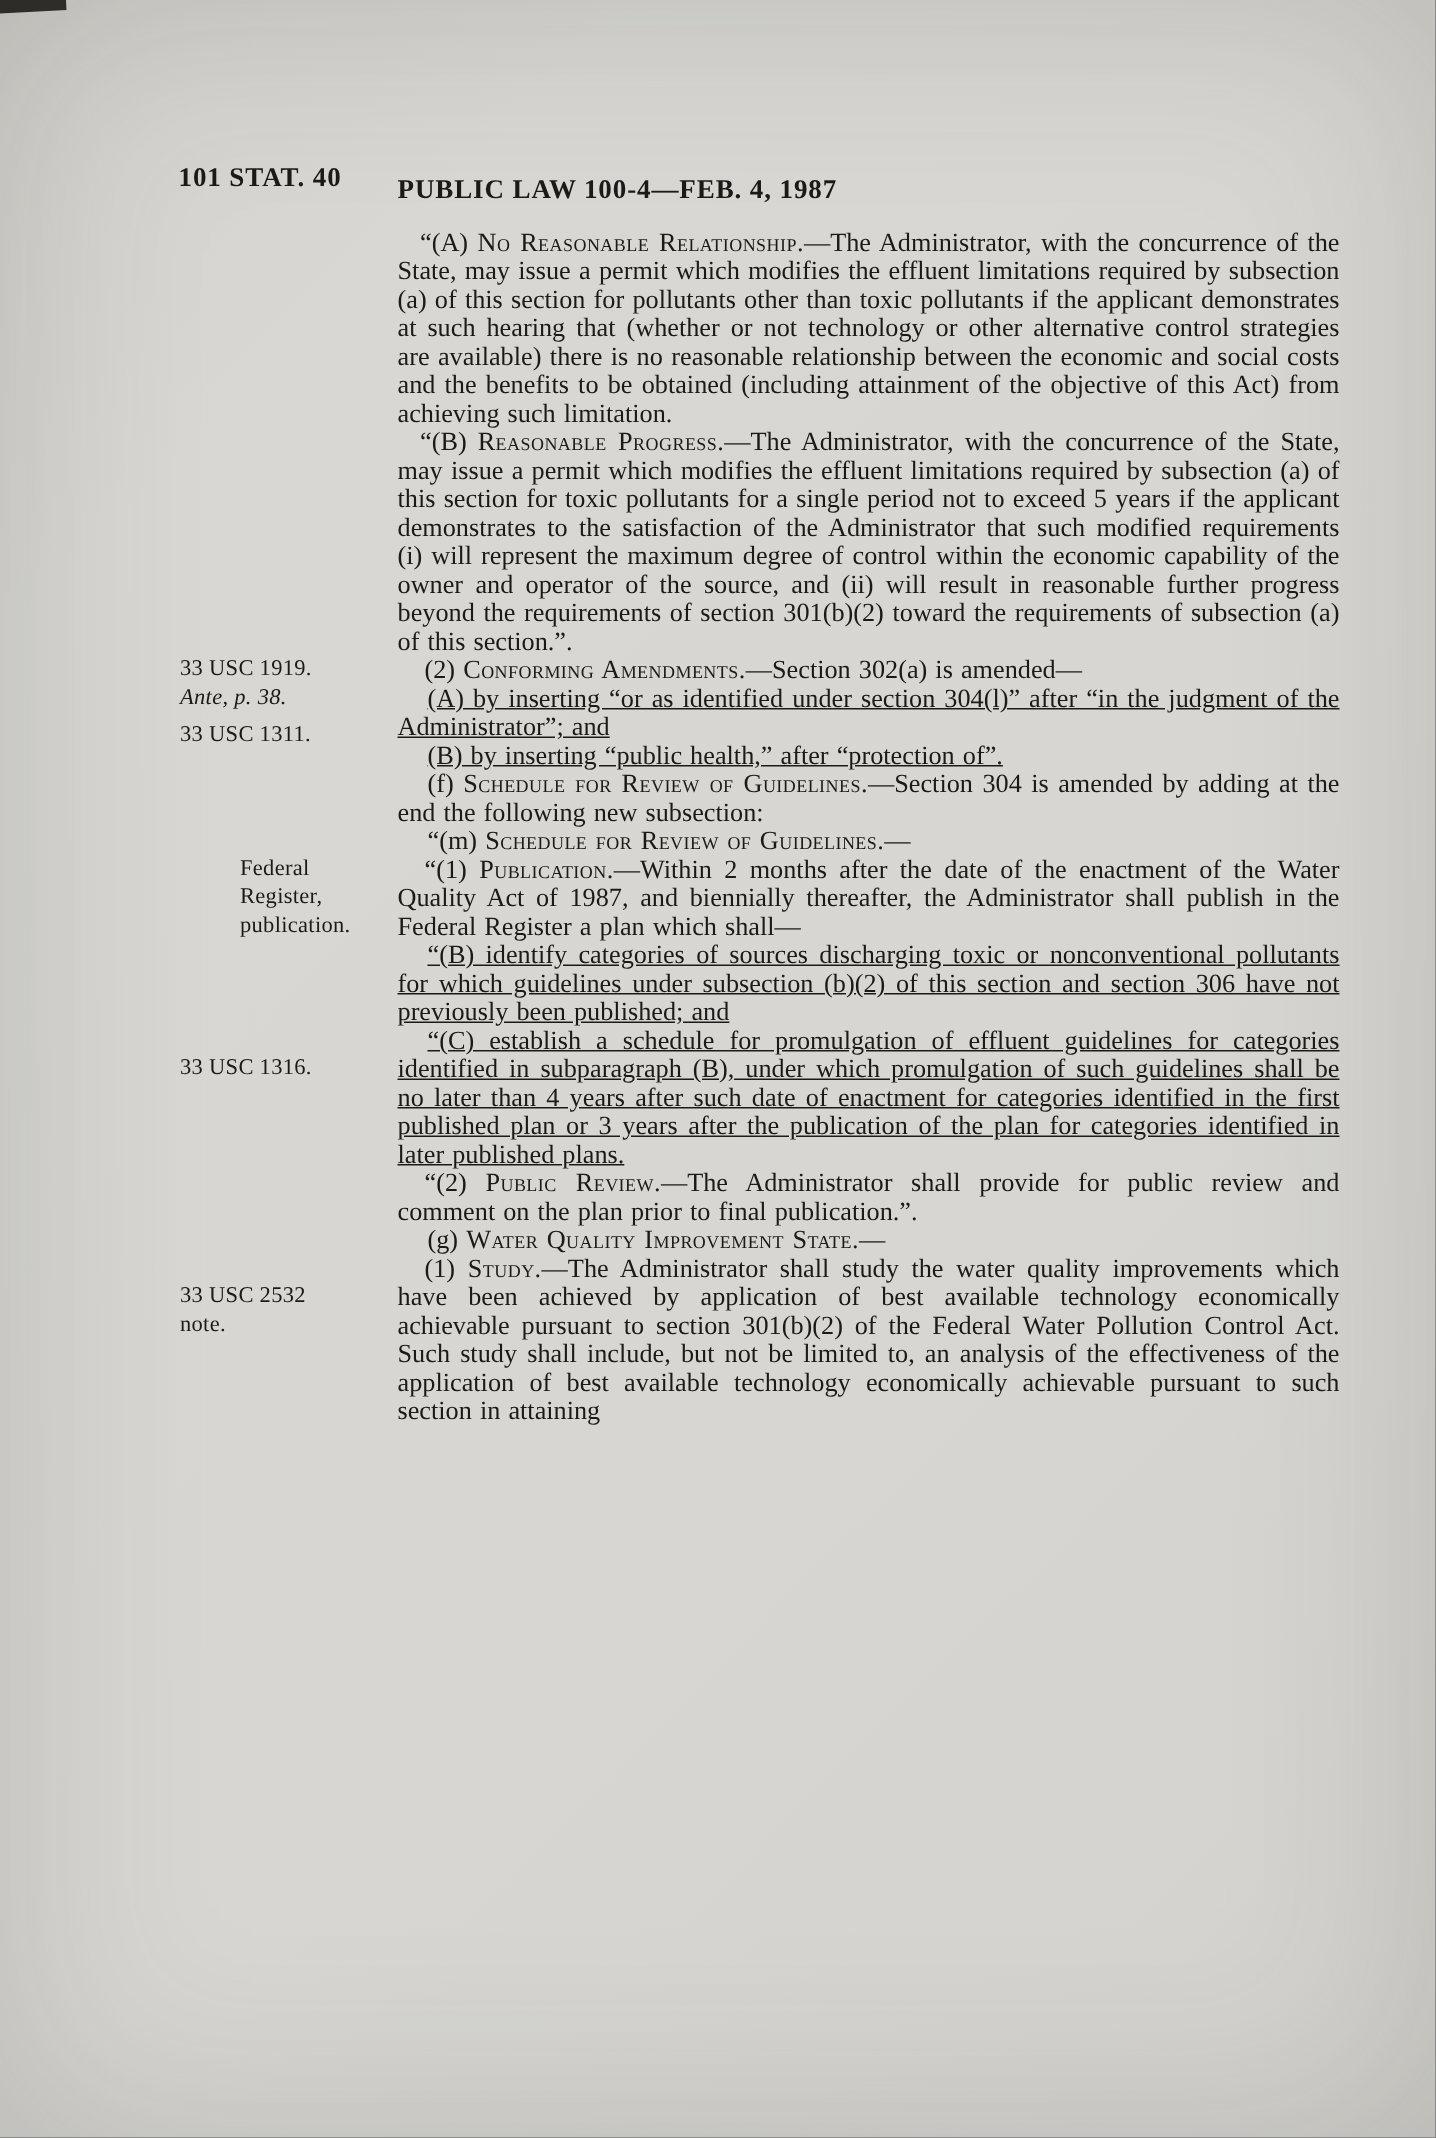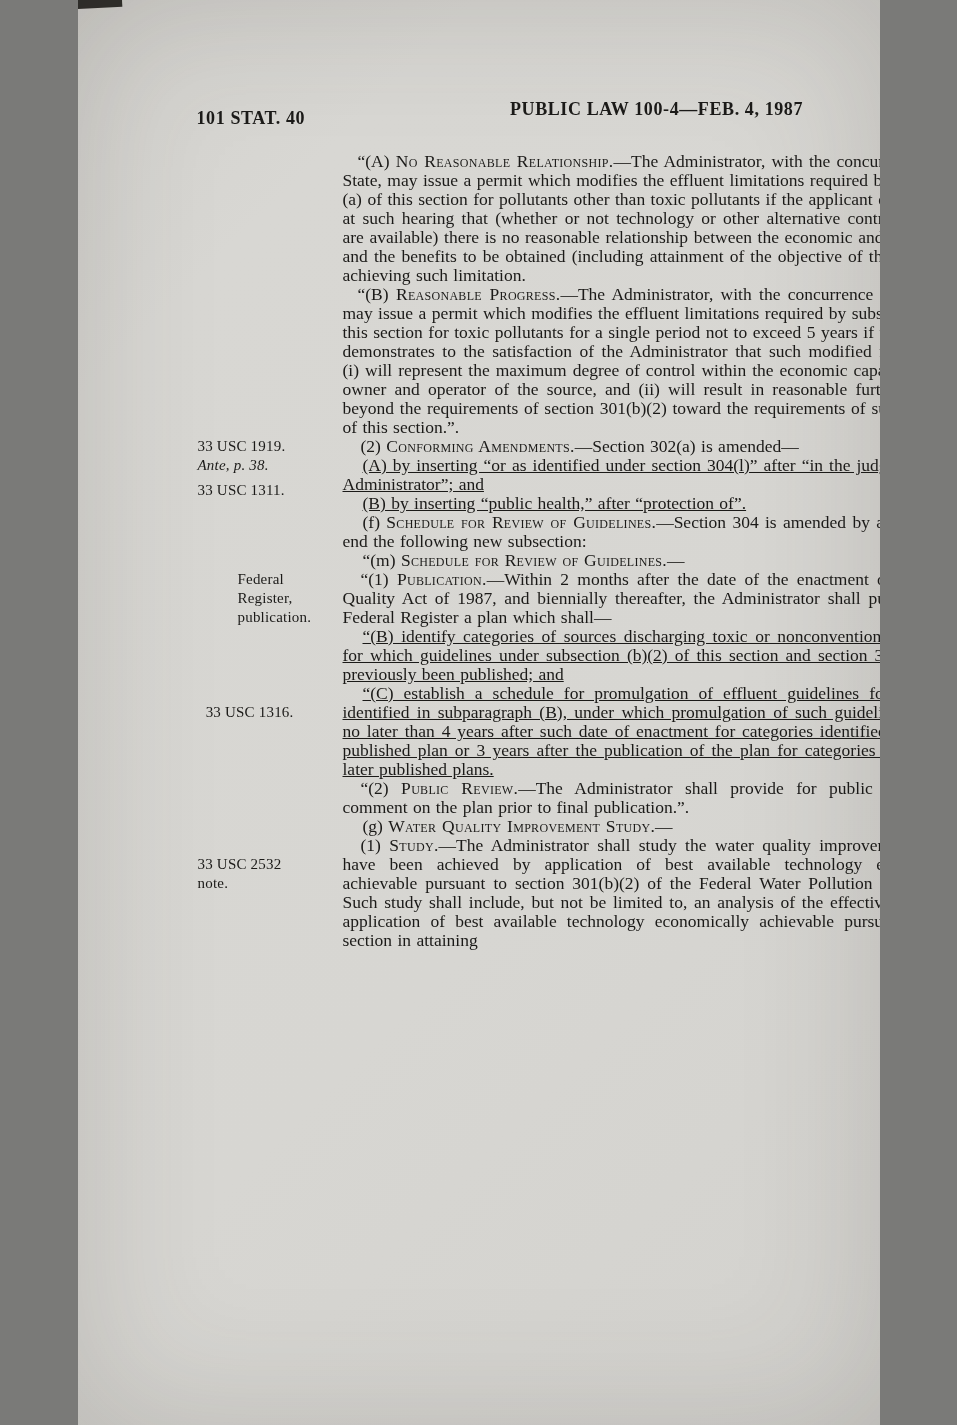--- a/index.html
+++ b/index.html
@@ -1,19 +1,19 @@
 <!DOCTYPE html>
 <html lang="en"><head>
 <meta charset="utf-8">
 <style>
   * { margin: 0; padding: 0; box-sizing: border-box; }
   html, body { background: #7a7a78; }
   .page {
     position: relative;
-    width: 802px;
+    width: 957px;
     height: 1425px;
     margin: 0 auto;
     background: linear-gradient(135deg, #d2d1cd 0%, #d8d7d3 18%, #d7d6d2 60%, #d3d2ce 100%);
     box-shadow: inset 0 0 140px rgba(60,58,52,0.18);
     font-family: "Liberation Serif", "DejaVu Serif", serif;
     color: #1b1a18;
     overflow: hidden;
   }
   .corner-artifact {
     position: absolute;
@@ -26,23 +26,23 @@
   .header-pagenum {
     position: absolute;
     top: 108px; left: 119px;
     font-size: 18px;
     font-weight: bold;
     letter-spacing: 0.6px;
     white-space: nowrap;
   }
   .header-title {
     position: absolute;
-    top: 99px; left: 265px;
+    top: 116px; left: 265px;
     width: 628px;
-    text-align: center;
+    text-align: left;
     font-size: 18px;
     font-weight: bold;
     letter-spacing: 0.6px;
   }
   .margin-col {
     position: absolute;
     left: 120px; top: 0;
     width: 110px; height: 100%;
   }
   .margin-note {
@@ -80,32 +80,32 @@
 
   <div class="header-pagenum">101 STAT. 40</div>
 
   <div class="header-title">PUBLIC LAW 100-4—FEB. 4, 1987</div>
 
   <aside class="margin-col">
       <div class="margin-note" style="top: 437px; margin-top: 44px;">33 USC 1311.</div>
       <div class="margin-note" style="top: 437px;">33 USC 1919.</div>
       <div class="margin-note italic" style="top: 456px;">Ante, p. 38.</div>
       <div class="margin-note" style="top: 570px; margin-left: 40px;">Federal Register, publication.</div>
-      <div class="margin-note" style="top: 703px; text-align: right;">33 USC 1316.</div>
+      <div class="margin-note" style="top: 703px;">33 USC 1316.</div>
       <div class="margin-note" style="top: 855px;">33 USC 2532 note.</div>
     </aside>
 
   <main class="body-col">
       <p class="para ind3"><span class="run">“(A) </span><span class="sc">No Reasonable Relationship.</span><span class="run">—The Administrator, with the concurrence of the State, may issue a permit which modifies the effluent limitations required by subsection (a) of this section for pollutants other than toxic pollutants if the applicant demonstrates at such hearing that (whether or not technology or other alternative control strategies are available) there is no reasonable relationship between the economic and social costs and the benefits to be obtained (including attainment of the objective of this Act) from achieving such limitation.</span></p>
       <p class="para ind3"><span class="run">“(B) </span><span class="sc">Reasonable Progress.</span><span class="run">—The Administrator, with the concurrence of the State, may issue a permit which modifies the effluent limitations required by subsection (a) of this section for toxic pollutants for a single period not to exceed 5 years if the applicant demonstrates to the satisfaction of the Administrator that such modified requirements (i) will represent the maximum degree of control within the economic capability of the owner and operator of the source, and (ii) will result in reasonable further progress beyond the requirements of section 301(b)(2) toward the requirements of subsection (a) of this section.”.</span></p>
       <p class="para ind1"><span class="run">(2) </span><span class="sc">Conforming Amendments.</span><span class="run">—Section 302(a) is amended—</span></p>
       <p class="para ind2"><span class="run">(A) by inserting “or as identified under section 304(l)” after “in the judgment of the Administrator”; and</span></p>
       <p class="para ind2"><span class="run">(B) by inserting “public health,” after “protection of”.</span></p>
       <p class="para ind0"><span class="run">(f) </span><span class="sc">Schedule for Review of Guidelines.</span><span class="run">—Section 304 is amended by adding at the end the following new subsection:</span></p>
       <p class="para ind0"><span class="run">“(m) </span><span class="sc">Schedule for Review of Guidelines.</span><span class="run">—</span></p>
       <p class="para ind1"><span class="run">“(1) </span><span class="sc">Publication.</span><span class="run">—Within 2 months after the date of the enactment of the Water Quality Act of 1987, and biennially thereafter, the Administrator shall publish in the Federal Register a plan which shall—</span></p>
       <p class="para ind2"><span class="run">“(B) identify categories of sources discharging toxic or nonconventional pollutants for which guidelines under subsection (b)(2) of this section and section 306 have not previously been published; and</span></p>
       <p class="para ind2"><span class="run">“(C) establish a schedule for promulgation of effluent guidelines for categories identified in subparagraph (B), under which promulgation of such guidelines shall be no later than 4 years after such date of enactment for categories identified in the first published plan or 3 years after the publication of the plan for categories identified in later published plans.</span></p>
       <p class="para ind1"><span class="run">“(2) </span><span class="sc">Public Review.</span><span class="run">—The Administrator shall provide for public review and comment on the plan prior to final publication.”.</span></p>
-      <p class="para ind0"><span class="run">(g) </span><span class="sc">Water Quality Improvement Study.</span><span class="run">—</span></p>
+      <p class="para ind0"><span class="run">(g) </span><span class="sc">Water Quality Improvement State.</span><span class="run">—</span></p>
       <p class="para ind1"><span class="run">(1) </span><span class="sc">Study.</span><span class="run">—The Administrator shall study the water quality improvements which have been achieved by application of best available technology economically achievable pursuant to section 301(b)(2) of the Federal Water Pollution Control Act. Such study shall include, but not be limited to, an analysis of the effectiveness of the application of best available technology economically achievable pursuant to such section in attaining</span></p>
     </main>
 </div>
 
 </body></html>

